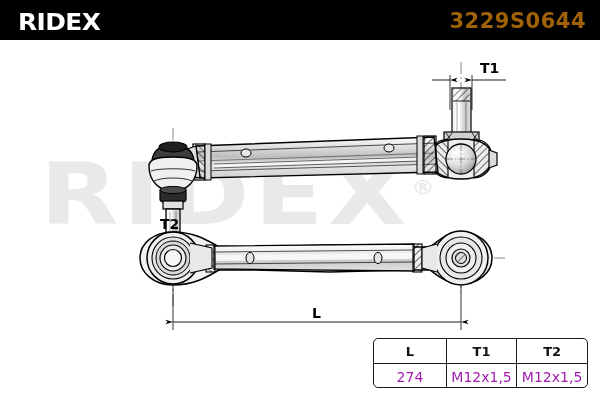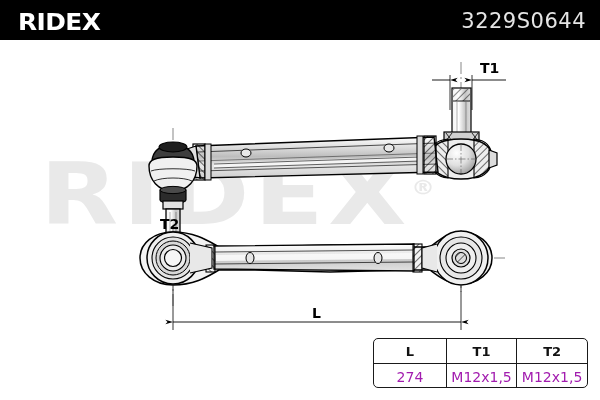--- a/index.html
+++ b/index.html
@@ -21,22 +21,22 @@
     position:absolute;left:18px;top:9px;
     color:#ffffff;
     font-size:23px;font-weight:bold;
     letter-spacing:-0.5px;
     font-family:"DejaVu Sans", sans-serif;
     transform:scaleX(1.08);transform-origin:left center;
     white-space:nowrap;
   }
   .partno{
     position:absolute;right:14px;top:9px;
-    color:#e5e5e5;
-    font-size:21px;font-weight:normal;
+    color:#a16207;
+    font-size:21px;font-weight:bold;
     letter-spacing:0.5px;
     font-family:"DejaVu Sans", sans-serif;
     white-space:nowrap;
   }
 
   
   .watermark{
     position:absolute;left:40px;top:148px;
     width:530px;height:78px;
     color:#e9e9e9;

